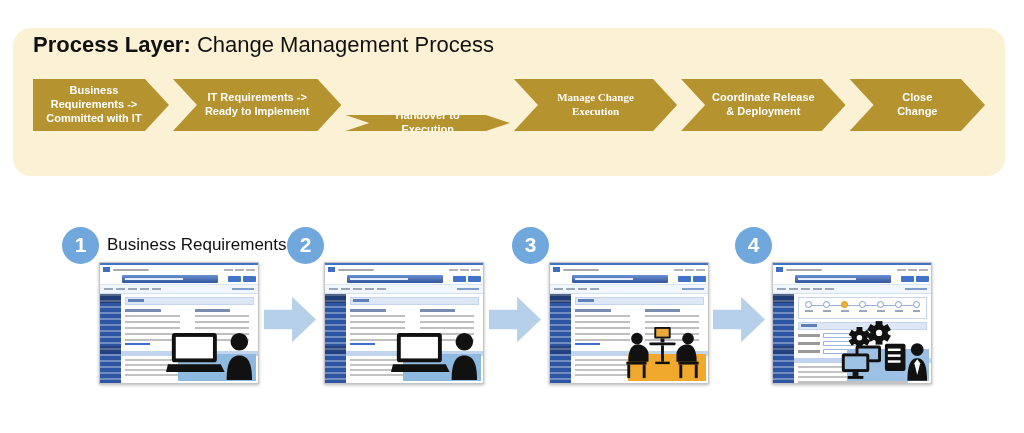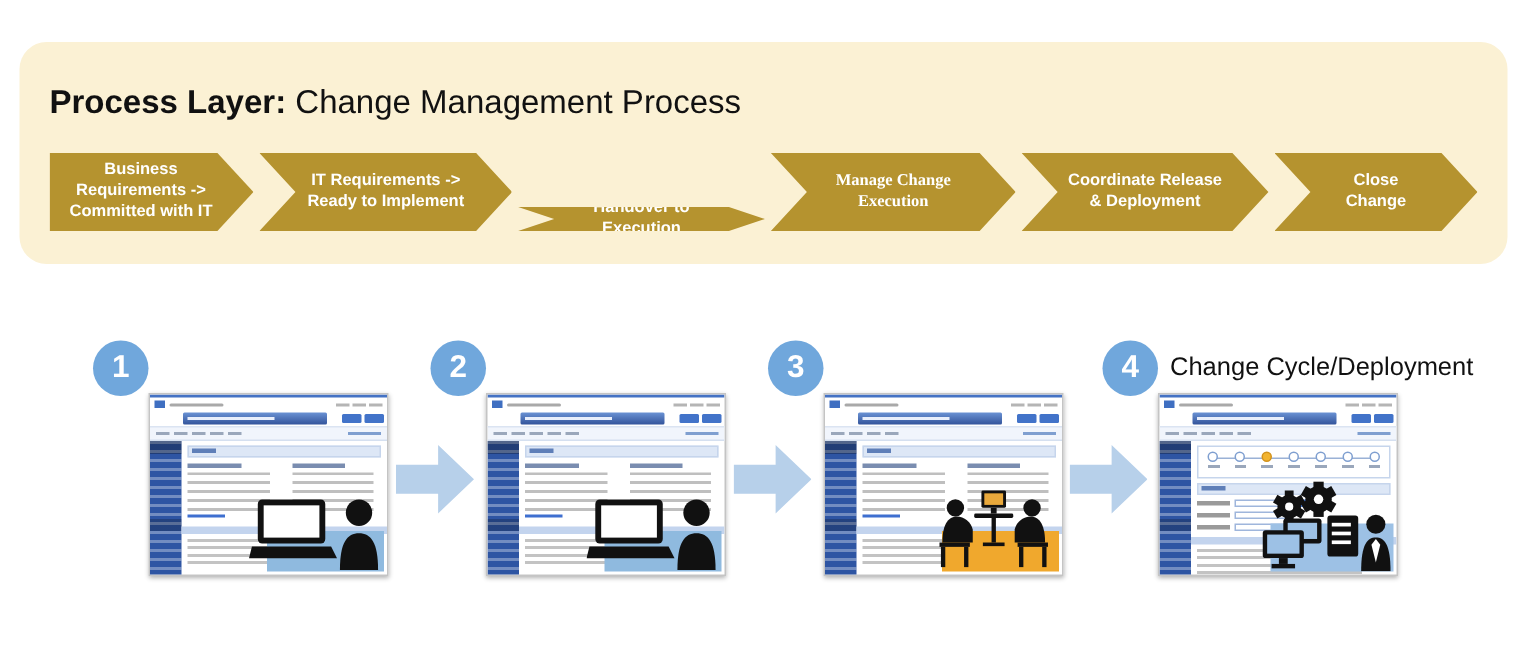--- a/index.html
+++ b/index.html
@@ -5,21 +5,21 @@
   html,body{margin:0;padding:0;}
   body{
     width:1024px;height:433px;position:relative;background:#ffffff;
     font-family:"Liberation Sans", sans-serif;color:#111;overflow:hidden;
   }
 
   
   .banner{
     position:absolute;left:13px;top:28px;width:992px;height:148px;
     background:#FBF1D4;border-radius:18px;box-sizing:border-box;
-    padding:26px 20px 0;
+    padding:3px 20px 0;
   }
   .banner-title{font-size:22px;line-height:27px;white-space:nowrap;}
   .banner-title .b{font-weight:bold;}
   .stages{display:flex;gap:4px;margin-top:21px;height:52px;justify-content:space-between;}
   .chev{
     background:#B5932F;color:#fff;font-weight:bold;font-size:11px;line-height:1.25;
     display:flex;align-items:center;justify-content:center;text-align:center;
     white-space:pre-line;box-sizing:border-box;padding:0 26px;
     clip-path:polygon(24px 50%,0 0,calc(100% - 24px) 0,100% 50%,calc(100% - 24px) 100%,0 100%);
   }
@@ -128,20 +128,21 @@
     <div class="chev c5">Coordinate Release
 &amp; Deployment</div>
     <div class="chev c6">Close
 Change</div>
   </div>
 </div>
 
 <div class="step s1">
   <div class="step-head">
     <div class="badge">1</div>
+    <div class="step-title">Business Requirements</div>
   </div>
   <div class="mini">
     <div class="m-top"></div>
     <div class="m-hdr">
       <i class="m-logo"></i>
       <i class="t"></i>
       <span class="links">
           <i></i>
           <i></i>
           <i></i>
@@ -324,21 +325,20 @@
         <rect x="60" y="40" width="3" height="14" fill="#111"></rect>
         <rect x="76" y="40" width="3" height="14" fill="#111"></rect>
       </svg>
     </div>
   </div>
 </div>
 
 <div class="step s4">
   <div class="step-head">
     <div class="badge">4</div>
-    <div class="step-title">Change Cycle/Deployment</div>
   </div>
   <div class="mini">
     <div class="m-top"></div>
     <div class="m-hdr">
       <i class="m-logo"></i>
       <i class="t"></i>
       <span class="links">
           <i></i>
           <i></i>
           <i></i>

